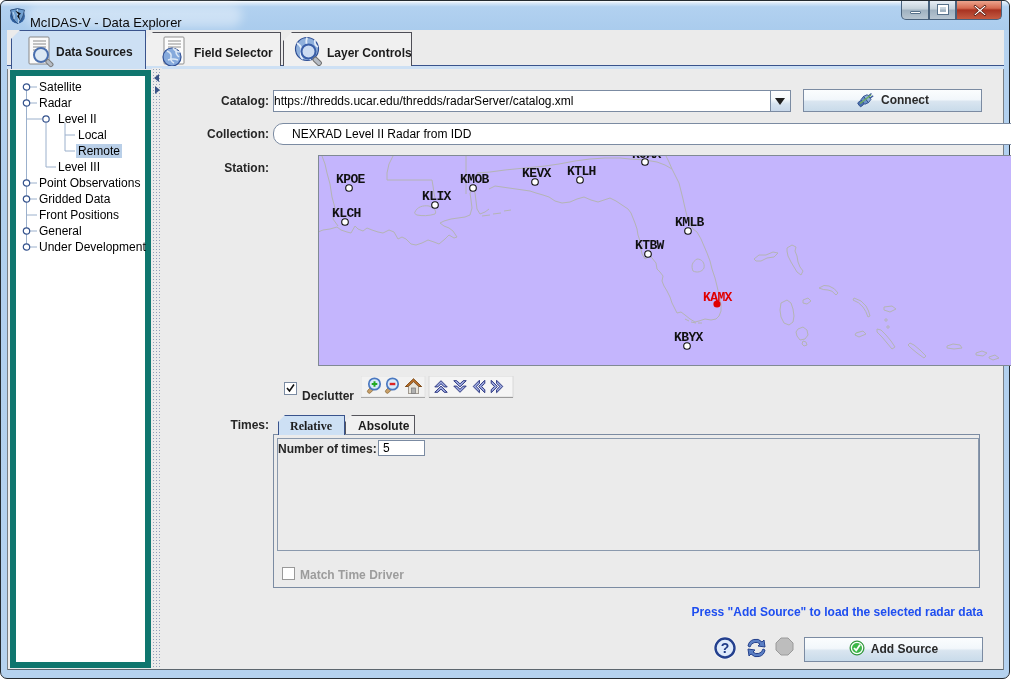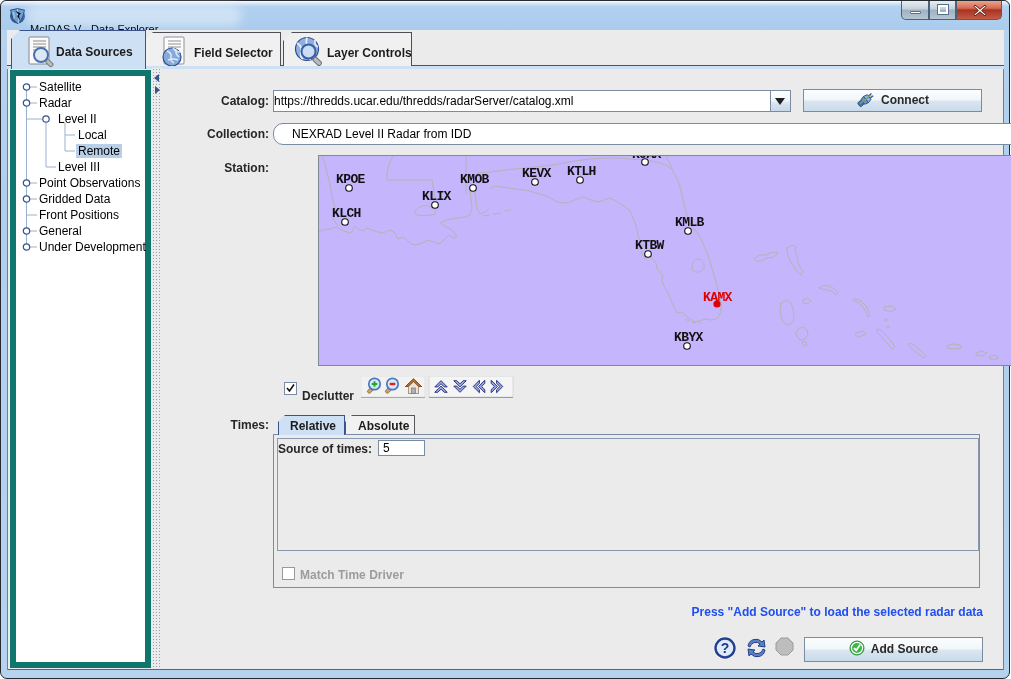--- a/index.html
+++ b/index.html
@@ -10,21 +10,21 @@
   position:absolute; left:0; top:0; width:1010px; height:679px;
   background:linear-gradient(#b6d3f0,#b0cfee 30%,#b5d2ef);
   border:1px solid #242a30;
   border-radius:6px 6px 7px 7px;
 }
 #titlebar { position:absolute; left:0; top:0; width:100%; height:29px;
   background:linear-gradient(#fbfdfe,#d9e8f8 7%,#b2d1f0 20%,#aacced 100%);
   border-radius:6px 6px 0 0;
 }
 #title-ico { position:absolute; left:8px; top:6px; width:17px; height:17px; }
-#title-txt { position:absolute; left:29px; top:22px; font-size:11px; color:#0a0a0a; }
+#title-txt { position:absolute; left:29px; top:14px; font-size:13px; color:#0a0a0a; }
 #caps { position:absolute; right:7px; top:0; height:20px; }
 .cap { position:absolute; top:0; height:19px; border:1px solid #48617c; border-top:none; }
 #cap-min { right:73px; width:28px; border-radius:0 0 0 5px;
   background:linear-gradient(#e7eef5,#c3d0da 45%,#9fb1c0 50%,#b7c5d1); }
 #cap-max { right:46px; width:27px;
   background:linear-gradient(#e7eef5,#c3d0da 45%,#9fb1c0 50%,#b7c5d1); }
 #cap-close { right:0px; width:46px; border-radius:0 0 5px 0;
   background:linear-gradient(#eca48d,#d56a50 40%,#a93220 50%,#b44531 72%,#c65a40); }
 #cap-min .glyph { position:absolute; left:8px; top:10px; width:11px; height:3px; background:#fff; border:1px solid #57718a; border-radius:1px;}
 #cap-max .glyph { position:absolute; left:8px; top:4px; width:10px; height:9px; border:2px solid #fff; outline:1px solid #57718a; background:transparent; }
@@ -67,21 +67,21 @@
 .gbtn { position:absolute; border:1px solid #7b8ba2;
   background:linear-gradient(#fbfdfe,#f2f7fb 45%,#d9e5f0 55%,#c9dbea);
   font-weight:bold; font-size:12px; color:#2a2a2a; text-align:center; }
 #map { position:absolute; left:267px; top:125px; width:709px; height:211px; background:#c4b5fd; border:1px solid #808a94;margin-left:44px; }
 .chk { position:absolute; width:13px; height:13px; background:#fff; border:1px solid #7b8ba2; }
 #timesbox { position:absolute; left:266px; top:404px; width:707px; height:154px; border:1px solid #7b8ba2; }
 #innerbox { position:absolute; left:270px; top:408px; width:702px; height:113px; border:1px solid #8a99ad; }
 .ttab { position:absolute; font-weight:bold; font-size:12px; color:#1c1c1c; }
 #ttab1 { left:271px; top:385px; width:67px; height:20px; background:#cde0f4;
   border:1px solid #39538c; border-bottom:none;
-  clip-path:polygon(0 7px, 7px 0, 100% 0, 100% 100%, 0 100%); z-index:3;}
+  clip-path:polygon(0 7px, 7px 0, 100% 0, 100% 100%, 0 100%); z-index:3;font-family:Liberation Serif, serif;}
 #ttab2 { left:338px; top:385px; width:70px; height:20px; background:#f1f1f1;
   border:1px solid #55555c; border-bottom:none;
   clip-path:polygon(0 7px, 7px 0, 100% 0, 100% 100%, 0 100%); }
 #bluemsg { position:absolute; right:21px; top:575px; font-weight:bold; font-size:12px; color:#1e4ef0; }
 .graytxt { color:#9c9c9c; }
 </style>
 </head>
 <body>
 <div id="win">
   <div id="titlebar">
@@ -324,21 +324,21 @@
         </svg></div>
     <div class="lbl" style="left:202px; top:388px; width:60px;">Times:</div>
     <div id="ttab1" class="ttab">
         <span style="position:absolute;left:11px;top:3px;">Relative</span>
       </div>
     <div id="ttab2" class="ttab">
         <span style="position:absolute;left:12px;top:3px;">Absolute</span>
       </div>
     <div id="timesbox"></div>
     <div id="innerbox"></div>
-    <div class="lbl" style="left:271px; top:412px; text-align:left; width:104px; white-space:nowrap;">Source of times:</div>
+    <div class="lbl" style="left:271px; top:412px; text-align:left; width:104px; white-space:nowrap;">Number of times:</div>
     <div class="field" style="left:371px; top:410px; width:47px; height:16px; line-height:14px; padding-left:4px;">5</div>
     <div class="chk" style="left:275px; top:537px; border-color:#999;"></div>
     <div class="lbl graytxt" style="left:293px; top:538px; text-align:left; width:160px;">Match Time Driver</div>
     <div id="bluemsg">Press "Add Source" to load the selected radar data</div>
     <div id="botrow" class="abs" style="left:702px; top:606px;"><svg width="92" height="26" viewBox="0 0 92 26">
           <circle cx="16" cy="12" r="10.5" fill="none" stroke="#fff" stroke-width="1.5"></circle>
           <circle cx="16" cy="12" r="9.5" fill="#dfeafa" stroke="#24408e" stroke-width="2.4"></circle>
           <text x="16" y="17" font-size="14" font-weight="bold" fill="#1e3a86" text-anchor="middle" font-family="Liberation Sans">?</text>
           <g transform="translate(37,2)" fill="#5b7fc4" stroke="#24408c" stroke-width="1">
             <path d="M2,8 A8,8 0 0 1 16,4 L18,2 L19,9 L12,8 L14,6 A6,6 0 0 0 4,9 Z"></path>

